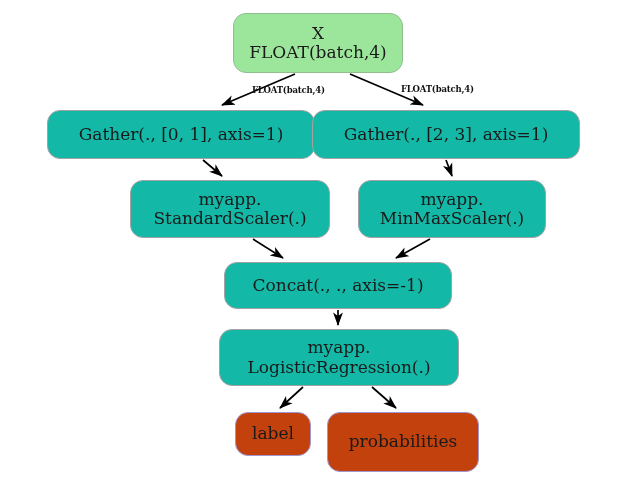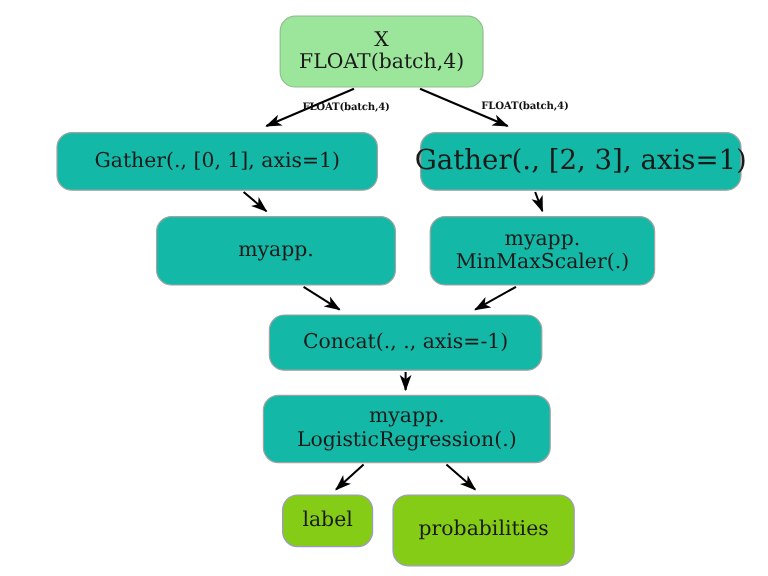--- a/index.html
+++ b/index.html
@@ -39,21 +39,21 @@
   }
   .node.op {
     background: #14b8a6;
     border-color: #a2a2a2;
   }
   .node.input {
     background: #9ce69c;
     border-color: #8fbe8f;
   }
   .node.output {
-    background: #84cc16;
+    background: #c2410c;
     border-color: #9f97cf;
     align-items: center;
   }
   .node .line {
     display: block;
   }
   .edge-label {
     position: absolute;
     font-family: "DejaVu Serif", "Liberation Serif", serif;
     font-size: 8.5px;
@@ -90,26 +90,27 @@
 
   <div class="node input" style="left:233px; top:13px; width:170px; height:60px; font-size:17px;">
     <span class="line">X</span>
     <span class="line">FLOAT(batch,4)</span>
   </div>
 
   <div class="node op" style="left:47px; top:110px; width:268px; height:49px; font-size:17px;">
     <span class="line">Gather(., [0, 1], axis=1)</span>
   </div>
 
-  <div class="node op" style="left:350px; top:110px; width:268px; height:49px; font-size:23px;">
+  <div class="node op" style="left:312px; top:110px; width:268px; height:49px; font-size:17px;">
     <span class="line">Gather(., [2, 3], axis=1)</span>
   </div>
 
   <div class="node op" style="left:130px; top:180px; width:200px; height:58px; font-size:17px;">
     <span class="line">myapp.</span>
+    <span class="line">StandardScaler(.)</span>
   </div>
 
   <div class="node op" style="left:358px; top:180px; width:188px; height:58px; font-size:17px;">
     <span class="line">myapp.</span>
     <span class="line">MinMaxScaler(.)</span>
   </div>
 
   <div class="node op" style="left:224px; top:262px; width:228px; height:47px; font-size:17px;text-align:right;">
     <span class="line">Concat(., ., axis=-1)</span>
   </div>

